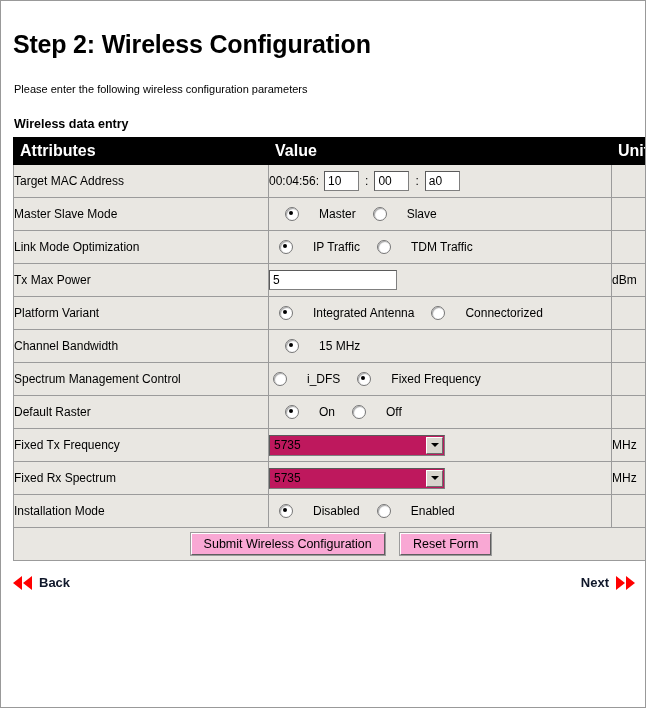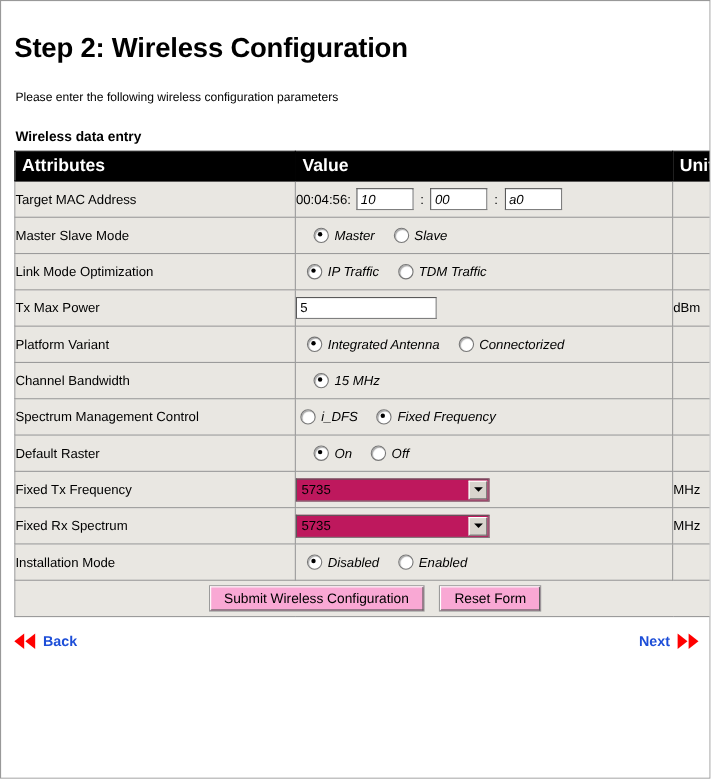--- a/index.html
+++ b/index.html
@@ -90,39 +90,38 @@
     font-family: "Liberation Sans", sans-serif;
     font-size: 12px;
     padding: 2px 3px;
     border: 1px solid #7f7f7f;
     border-top-color: #5a5a5a;
     border-left-color: #5a5a5a;
     background: #ffffff;
     box-sizing: border-box;
     height: 20px;
   }
-  input.mac-oct { width: 52px; font-style: italic; }
+  input.mac-oct { width: 35px; }
   input.power { width: 128px; }
   .colon { font-size: 12px; padding: 0 1px; }
 
   .radio-group {
     display: flex;
     align-items: center;
     gap: 7px;
     flex-wrap: nowrap;
   }
   .radio-group.indent1 { padding-left: 16px; }
   .radio-group.indent2 { padding-left: 10px; }
   .radio-group.indent3 { padding-left: 4px; }
   .radio-opt {
     display: flex;
     align-items: center;
-    gap: 5px;
+    gap: 20px;
     white-space: nowrap;
-    font-style: italic;
   }
   .radio-opt + .radio-opt { margin-left: 10px; }
   .radio {
     width: 12px;
     height: 12px;
     border-radius: 50%;
     background: #ffffff;
     border: 1px solid #767676;
     box-shadow: inset 1px 1px 1px rgba(0,0,0,0.35);
     display: inline-block;
@@ -205,21 +204,21 @@
     justify-content: space-between;
     align-items: center;
     font-weight: bold;
     font-size: 13px;
   }
   .nav-link {
     display: flex;
     align-items: center;
     gap: 7px;
     text-decoration: none;
-    color: #1d4ed8;
+    color: #0f172a;
   }
   .tri-left, .tri-right {
     display: inline-flex;
     gap: 1px;
   }
   .tri-left i {
     width: 0; height: 0;
     border-top: 7px solid transparent;
     border-bottom: 7px solid transparent;
     border-right: 9px solid #ff0000;

